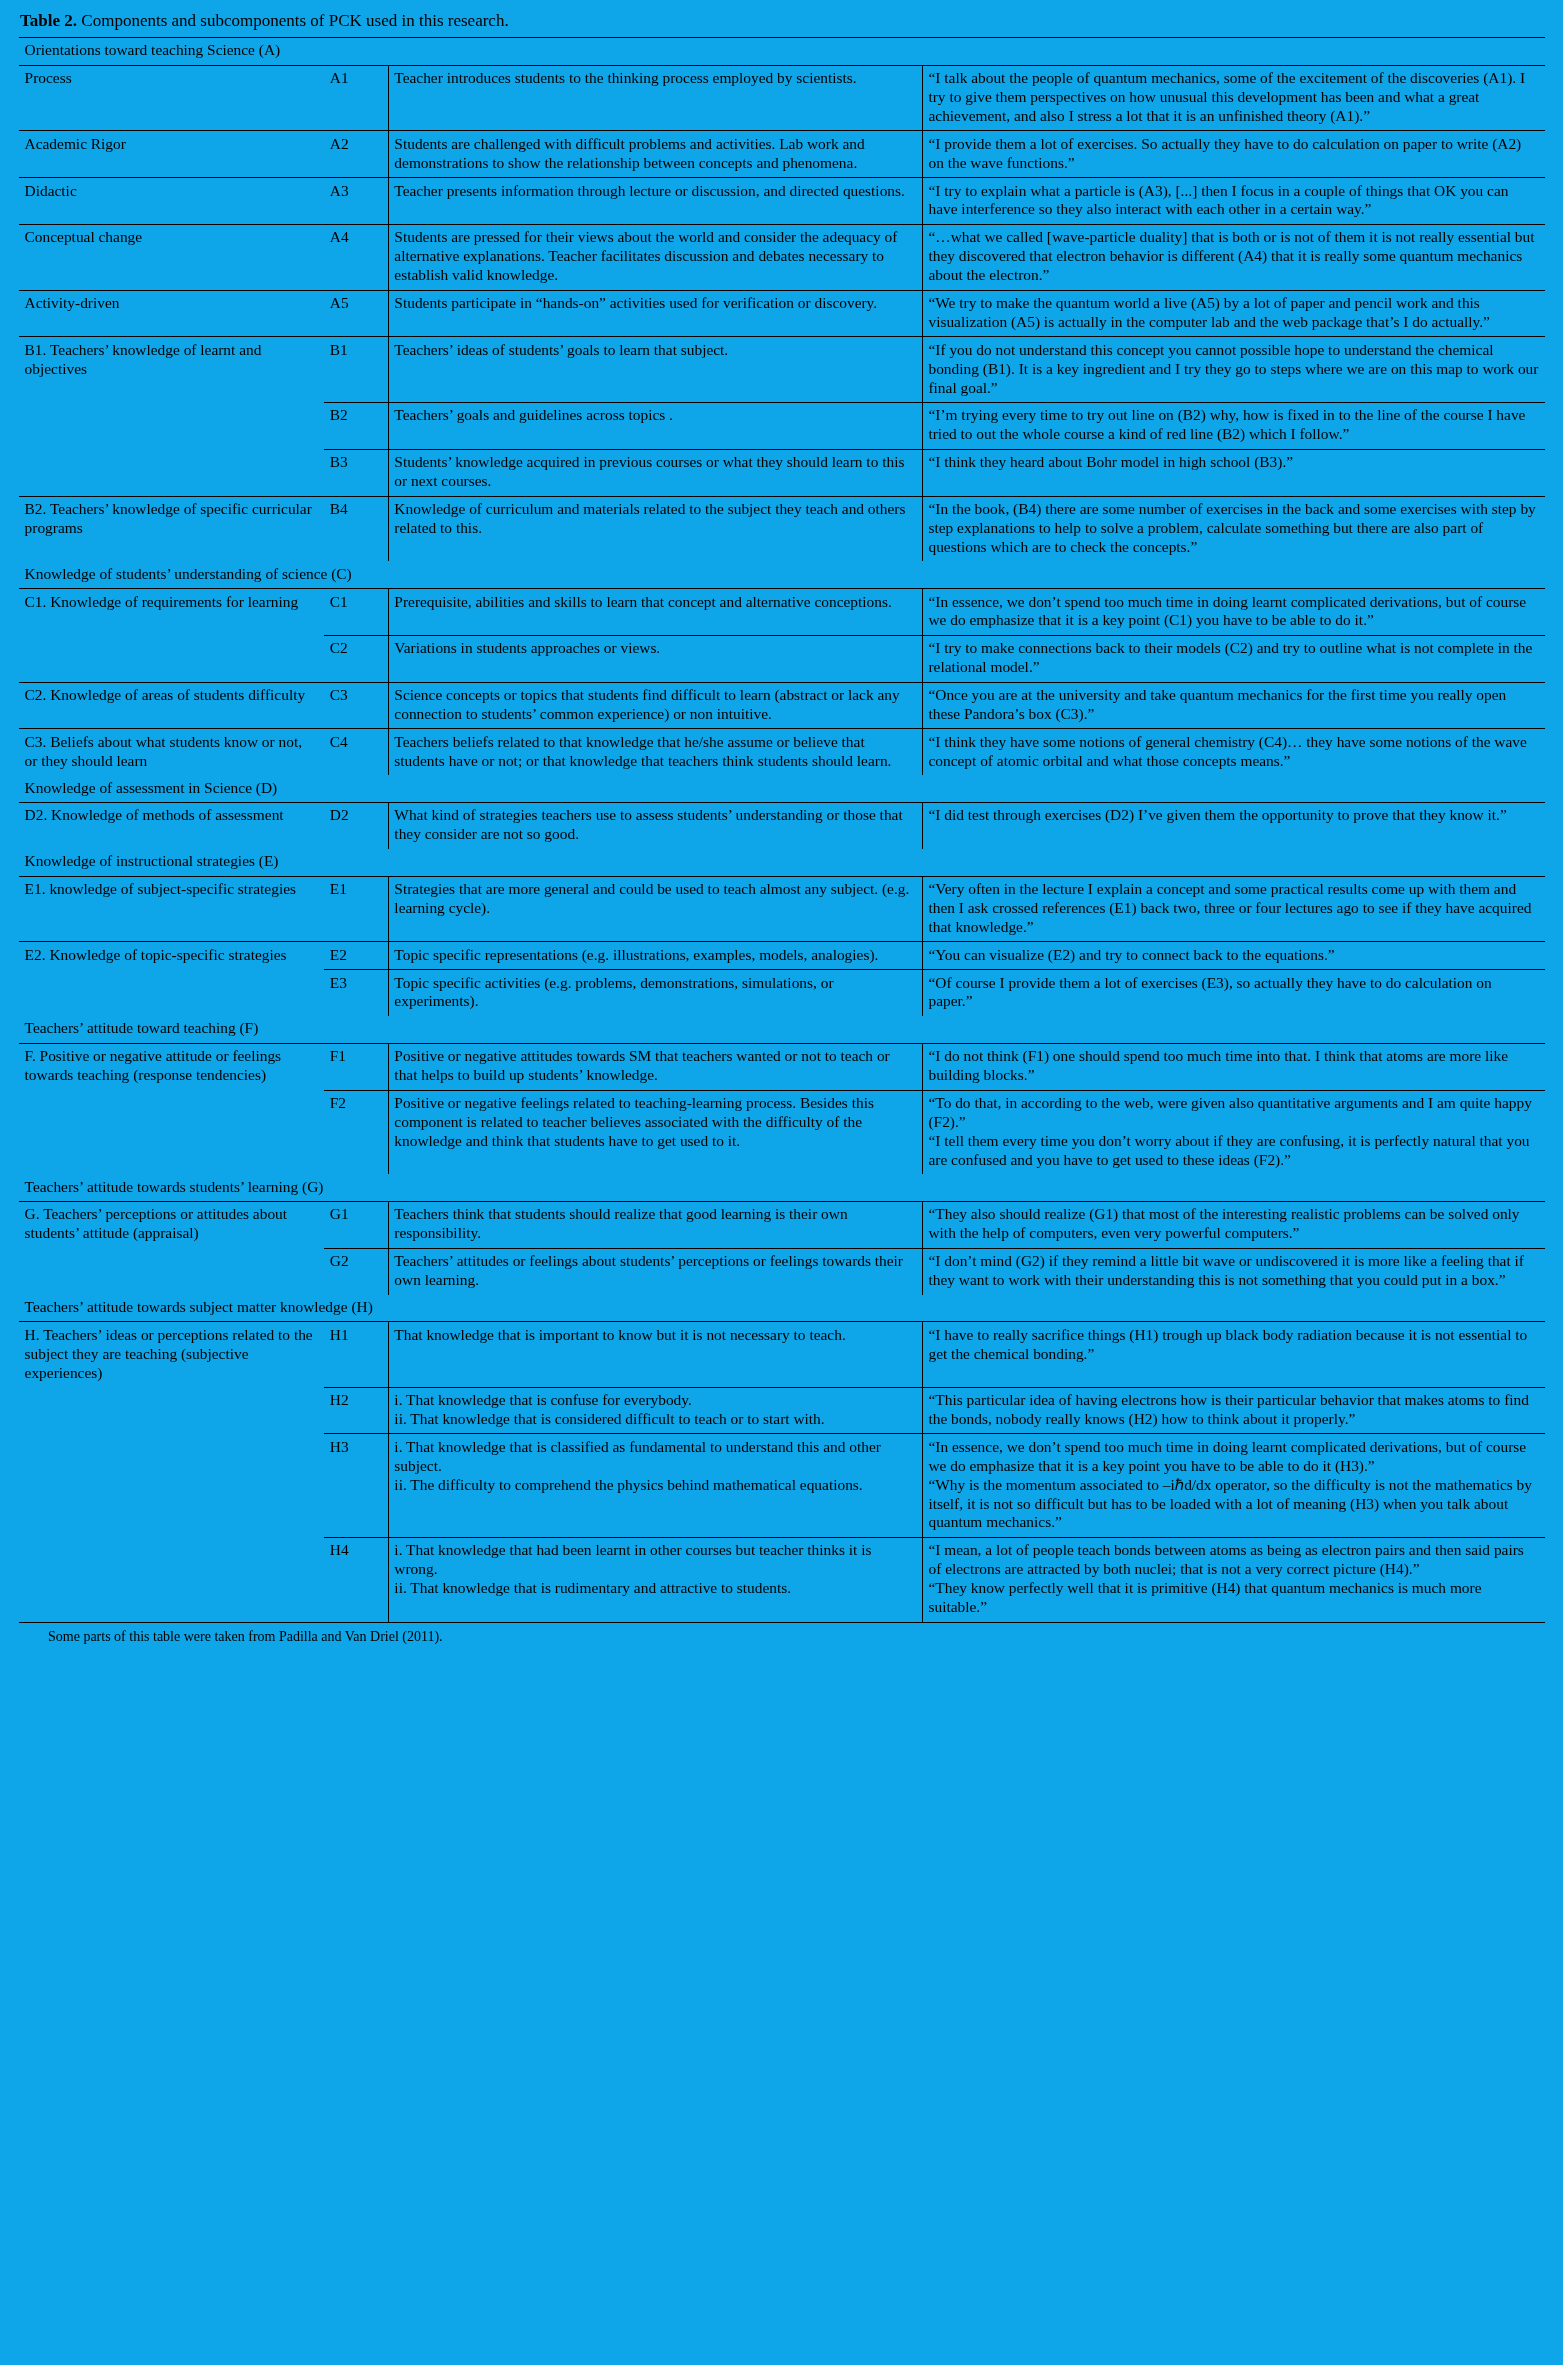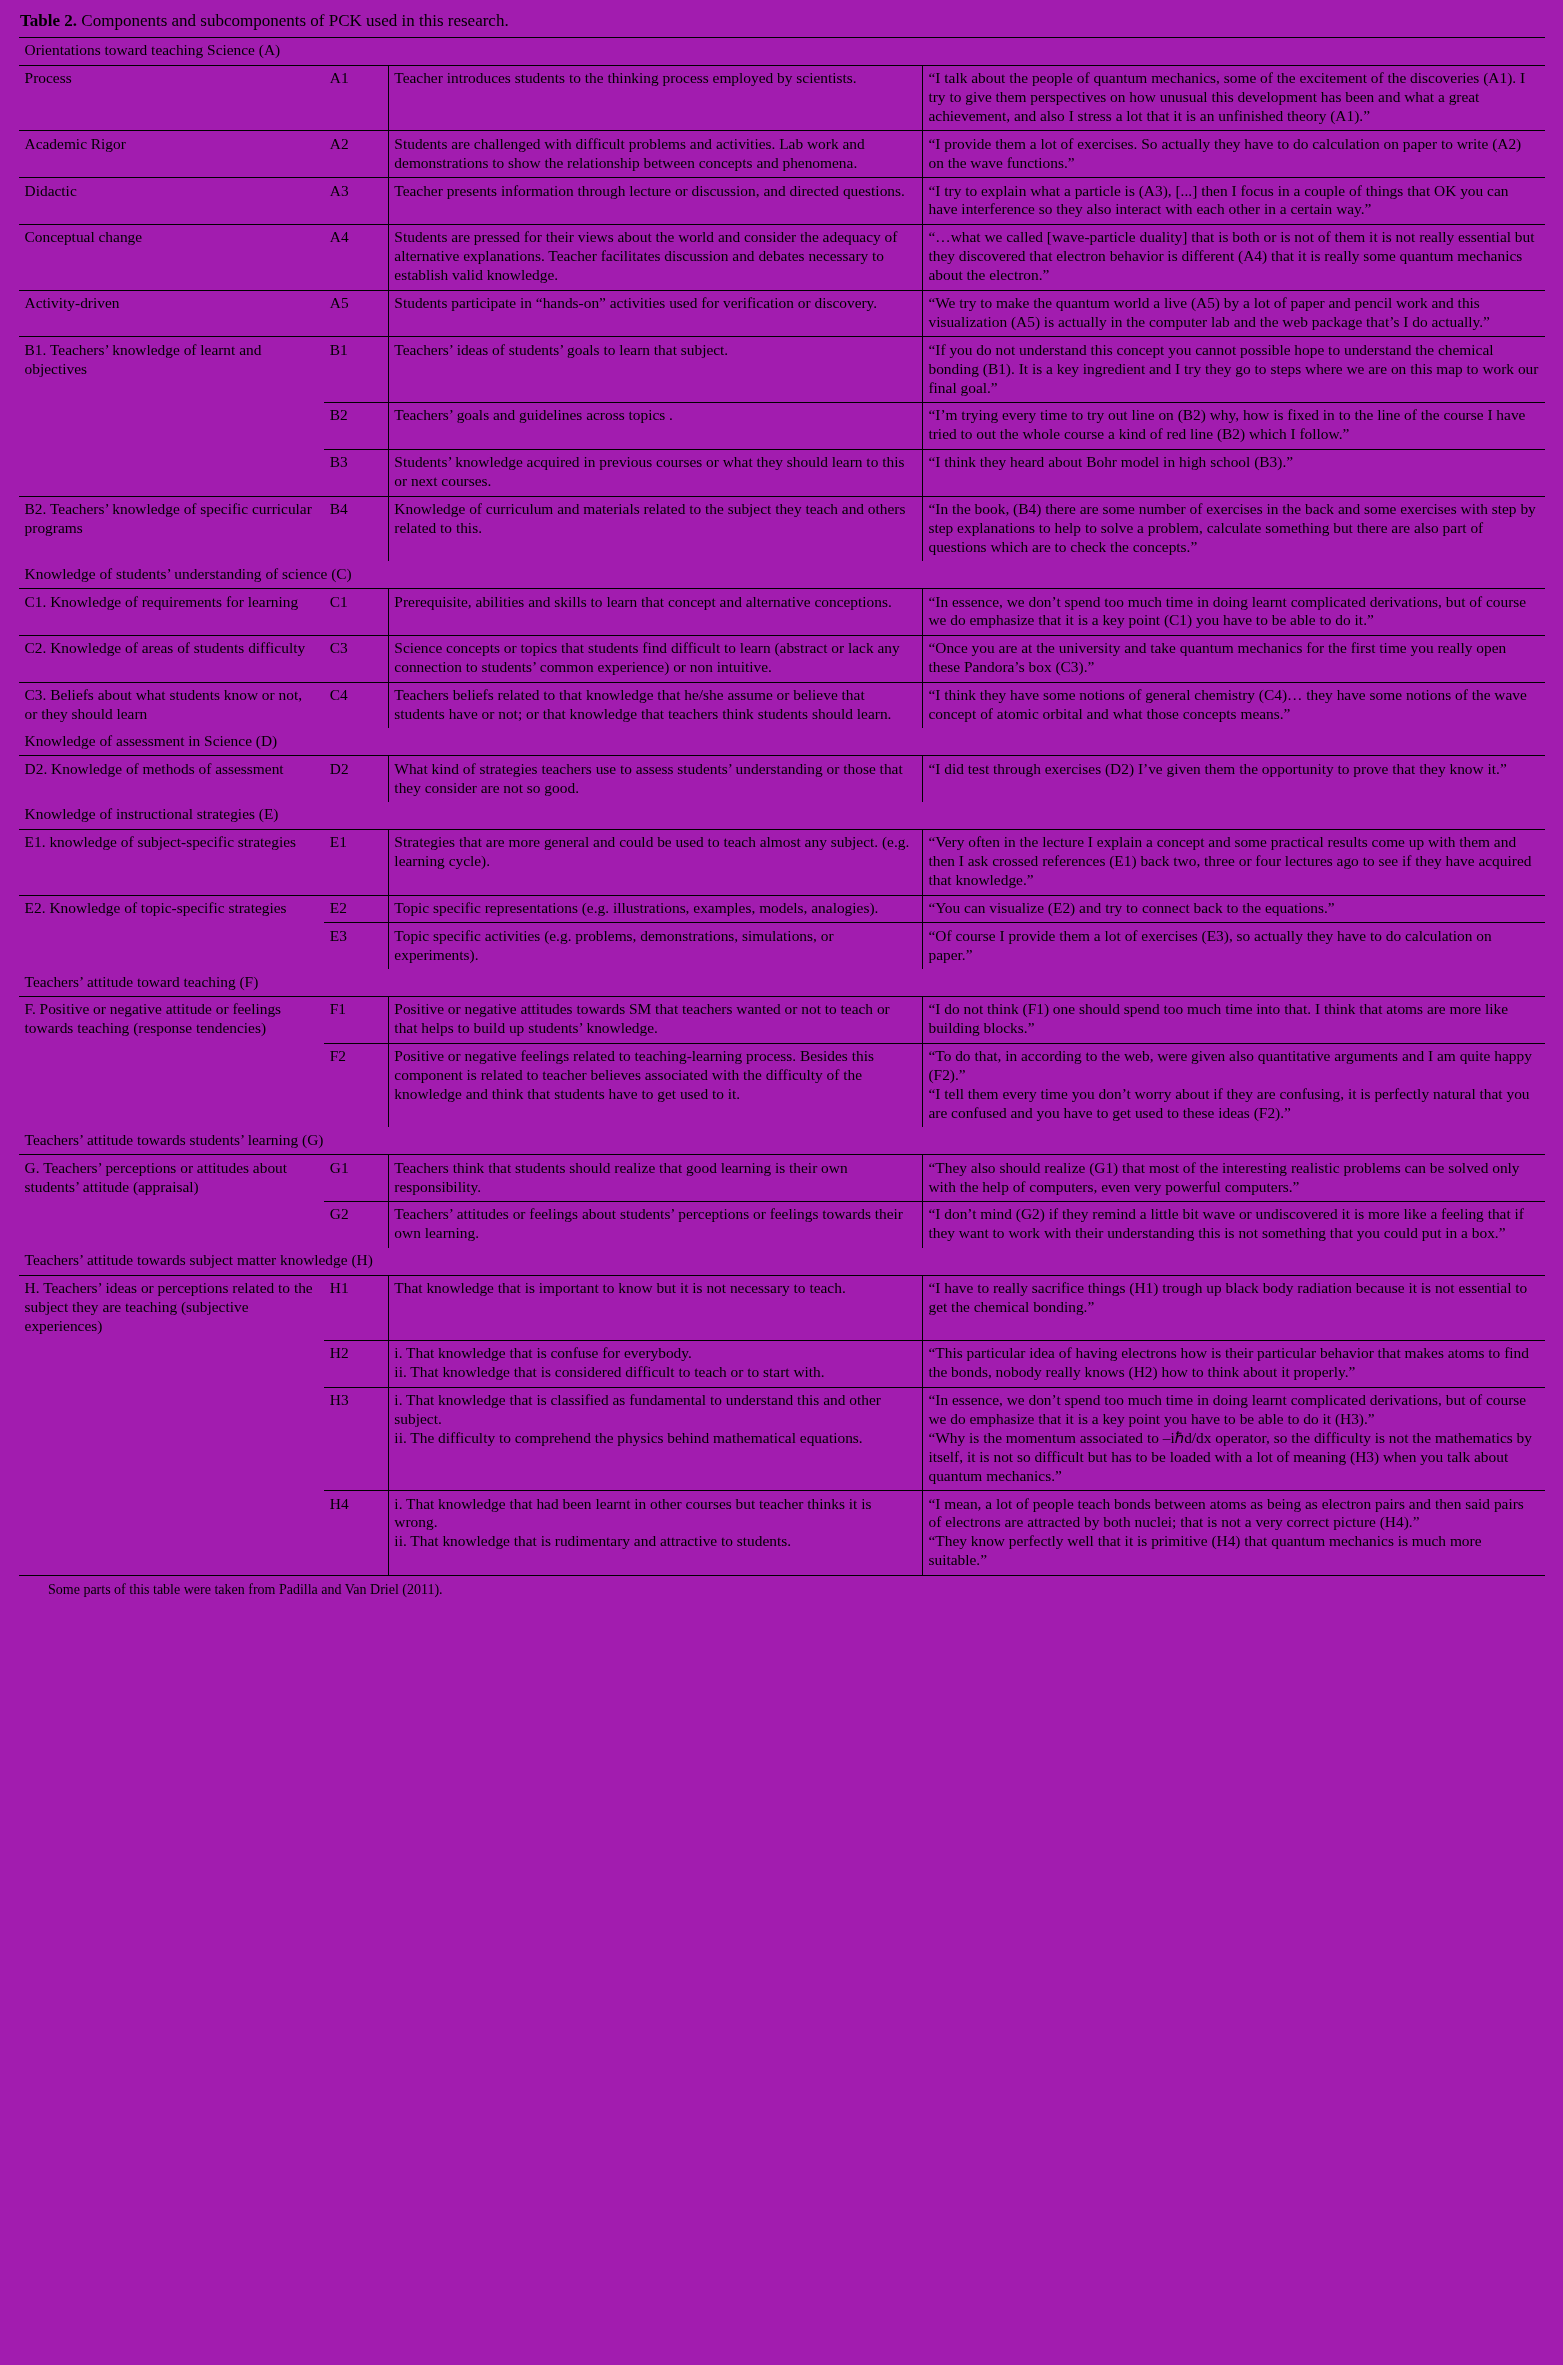--- a/index.html
+++ b/index.html
@@ -9,21 +9,21 @@
   }
   body {
     font-family: "Liberation Serif", serif;
     color: #000000;
   }
   .page {
     width: 1564px;
     min-height: 2366px;
     box-sizing: border-box;
     padding: 10px 19px 5.6px 19px;
-    background: #a21caf;
+    background: #0ea5e9;
   }
   .caption {
     font-size: 17px;
     line-height: 1.25;
     margin: 0 0 5.6px 1.1px;
     font-family: "Liberation Serif", serif;
   }
   .caption .lbl {
     font-weight: bold;
   }
@@ -149,20 +149,26 @@
         <tr class="section">
           <td colspan="4">Knowledge of students’ understanding of science (C)</td>
         </tr>
         <tr class="thinrule">
           <td>C1. Knowledge of requirements for learning</td>
           <td class="codecell">C1</td>
           <td class="vline-left">Prerequisite, abilities and skills to learn that concept and alternative conceptions.</td>
           <td class="vline-left q">“In essence, we don’t spend too much time in doing learnt complicated derivations, but of course we do emphasize that it is a key point (C1) you have to be able to do it.”</td>
         </tr>
         <tr class="thinrule">
+          <td style="border-top: none;"></td>
+          <td class="codecell">C2</td>
+          <td class="vline-left">Variations in students approaches or views.</td>
+          <td class="vline-left q">“I try to make connections back to their models (C2) and try to outline what is not complete in the relational model.”</td>
+        </tr>
+        <tr class="thinrule">
           <td>C2. Knowledge of areas of students difficulty</td>
           <td class="codecell">C3</td>
           <td class="vline-left">Science concepts or topics that students find difficult to learn (abstract or lack any connection to students’ common experience) or non intuitive.</td>
           <td class="vline-left q">“Once you are at the university and take quantum mechanics for the first time you really open these Pandora’s box (C3).”</td>
         </tr>
         <tr class="thinrule">
           <td>C3. Beliefs about what students know or not, or they should learn</td>
           <td class="codecell">C4</td>
           <td class="vline-left">Teachers beliefs related to that knowledge that he/she assume or believe that students have or not; or that knowledge that teachers think students should learn.</td>
           <td class="vline-left q">“I think they have some notions of general chemistry (C4)… they have some notions of the wave concept of atomic orbital and what those concepts means.”</td>

